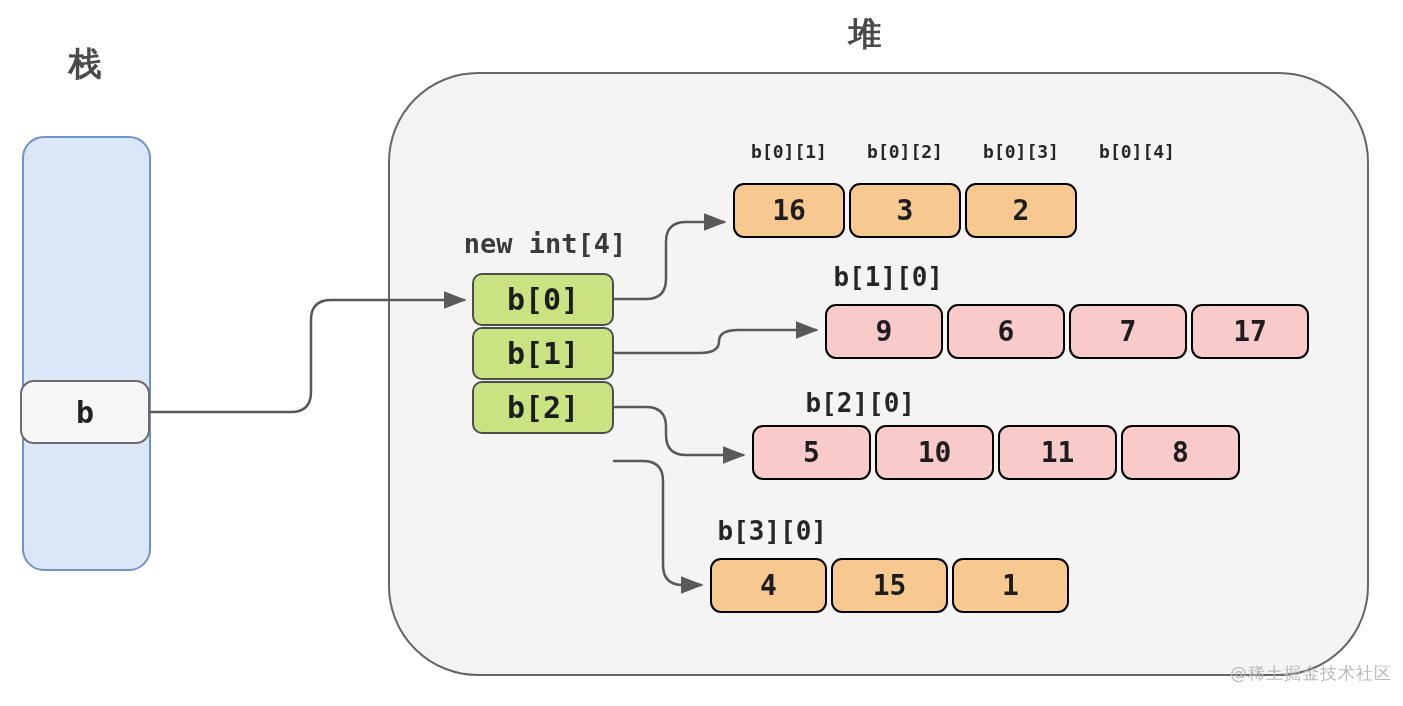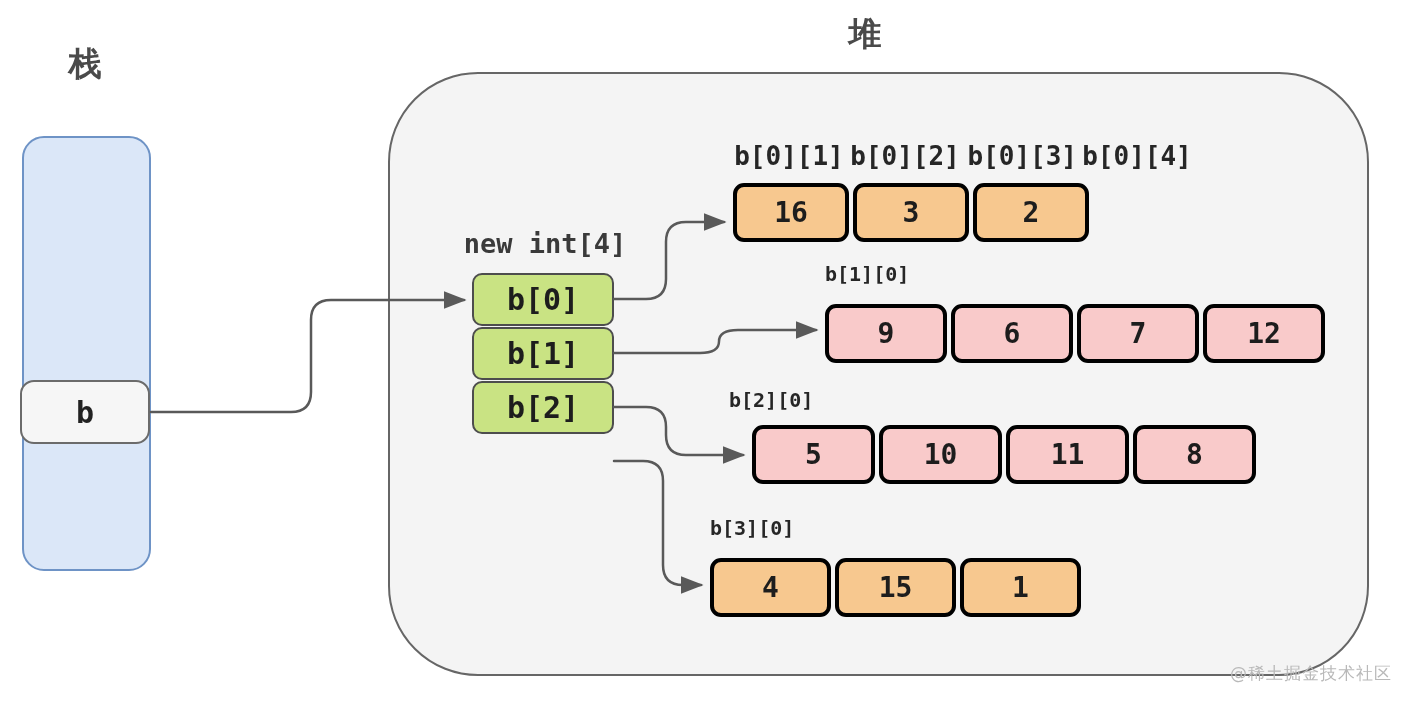--- a/index.html
+++ b/index.html
@@ -10,27 +10,27 @@
   .stack-rect{position:absolute;left:22px;top:136px;width:125px;height:431px;background:#dbe7f8;border:2px solid #6e93c6;border-radius:22px;}
   .var-box{position:absolute;left:20px;top:380px;width:126px;height:60px;background:#f6f6f6;border:2px solid #6b6b6b;border-radius:14px;display:flex;align-items:center;justify-content:center;font-size:30px;font-weight:600;color:#222;}
 
   .heap-rect{position:absolute;left:388px;top:72px;width:977px;height:600px;background:#f4f4f4;border:2.5px solid #666;border-radius:90px;}
 
   .ref-label{position:absolute;left:455px;top:216px;width:180px;text-align:center;font-size:27px;font-weight:bold;color:#3a3a3a;margin-top:12px;}
   .ref-array{position:absolute;left:472px;top:273px;display:flex;flex-direction:column;gap:1px;}
   .ref-cell{width:138px;height:49px;background:#c9e383;border:2px solid #4d4d4d;border-radius:10px;display:flex;align-items:center;justify-content:center;font-size:30px;font-weight:600;color:#1d1d1d;}
 
   .row{position:absolute;display:flex;gap:4px;}
-  .cell{height:51px;border:4px solid #000000;border-radius:11px;display:flex;align-items:center;justify-content:center;font-size:28px;font-weight:600;color:#1d1d1d;}
+  .cell{height:51px;border:2px solid #000000;border-radius:11px;display:flex;align-items:center;justify-content:center;font-size:28px;font-weight:600;color:#1d1d1d;}
   .cell.orange{background:#f7c88f;}
   .cell.pink{background:#f9caca;}
 
   .lbl-row{position:absolute;display:flex;gap:4px;}
-  .lbl{text-align:center;font-size:26px;font-weight:600;color:#262626;}
-  .lbl-single{position:absolute;text-align:left;font-size:20px;font-weight:600;color:#262626;}
+  .lbl{text-align:center;font-size:18px;font-weight:600;color:#262626;}
+  .lbl-single{position:absolute;text-align:right;font-size:26px;font-weight:600;color:#262626;}
 
   .wire-layer{position:absolute;left:0;top:0;width:1403px;height:706px;pointer-events:none;}
 
   .watermark{position:absolute;left:1212px;top:662px;width:180px;text-align:right;font-family:"DejaVu Sans","Liberation Sans",sans-serif;font-size:17px;color:#b9b9b9;letter-spacing:1px;}
 </style>
 </head>
 <body>
 
 <div class="canvas">
 
@@ -48,38 +48,38 @@
 
   <div class="ref-array">
     <div class="ref-cell">b[0]</div>
     <div class="ref-cell">b[1]</div>
     <div class="ref-cell">b[2]</div>
   </div>
 
   <div class="lbl-row" style="left:733px;top:141px;">
     <div class="lbl" style="width:112px;">b[0][1]</div>
     <div class="lbl" style="width:112px;">b[0][2]</div>
-    <div class="lbl" style="width:112px;text-align:right;">b[0][3]</div>
+    <div class="lbl" style="width:112px;">b[0][3]</div>
     <div class="lbl" style="width:112px;">b[0][4]</div>
   </div>
   <div class="row" style="left:733px;top:183px;">
     <div class="cell orange" style="width:108px;">16</div>
     <div class="cell orange" style="width:108px;">3</div>
     <div class="cell orange" style="width:108px;">2</div>
   </div>
 
   <div class="lbl-single" style="left:825px;top:262px;width:118px;">b[1][0]</div>
   <div class="row" style="left:825px;top:304px;">
     <div class="cell pink" style="width:114px;">9</div>
     <div class="cell pink" style="width:114px;">6</div>
     <div class="cell pink" style="width:114px;">7</div>
-    <div class="cell pink" style="width:114px;">12</div>
+    <div class="cell pink" style="width:114px;">17</div>
   </div>
 
-  <div class="lbl-single" style="left:729px;top:388px;width:119px;">b[2][0]</div>
+  <div class="lbl-single" style="left:796px;top:388px;width:119px;">b[2][0]</div>
   <div class="row" style="left:752px;top:425px;">
     <div class="cell pink" style="width:115px;">5</div>
     <div class="cell pink" style="width:115px;">10</div>
     <div class="cell pink" style="width:115px;">11</div>
     <div class="cell pink" style="width:115px;">8</div>
   </div>
 
   <div class="lbl-single" style="left:710px;top:516px;width:117px;">b[3][0]</div>
   <div class="row" style="left:710px;top:558px;">
     <div class="cell orange" style="width:113px;">4</div>

